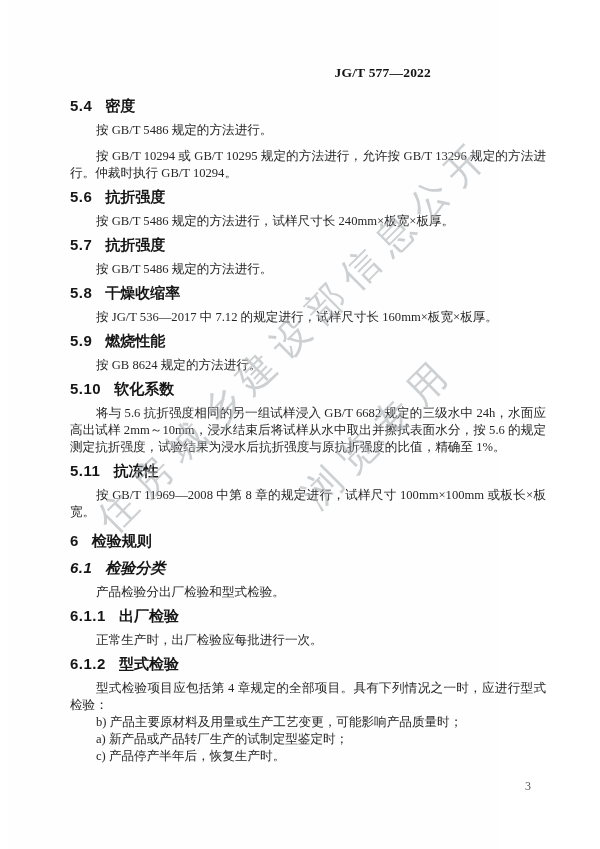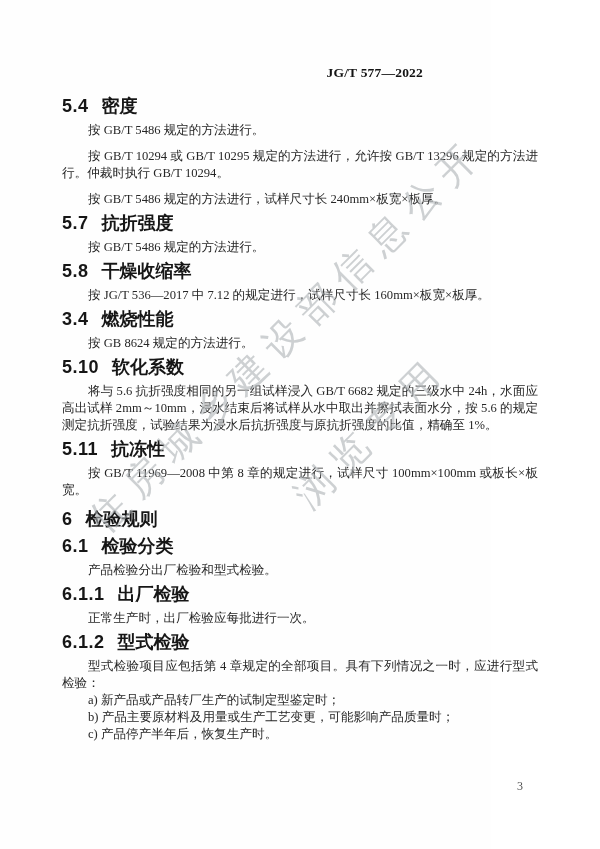--- a/index.html
+++ b/index.html
@@ -5,42 +5,42 @@
   * { box-sizing: border-box; }
   html, body { margin: 0; padding: 0; }
   body {
     width: 600px; height: 849px;
     position: relative;
     background: #ffffff;
     font-family: "Liberation Serif", "DejaVu Serif", serif;
     color: #262626;
     overflow: hidden;
   }
-  .page { position: absolute; left: 0; top: 0; width: 491px; height: 849px; background: #fefefe; }
+  .page { position: absolute; left: 8px; top: 0; width: 491px; height: 849px; background: #fefefe; }
 
   .running-head {
     position: absolute; top: 65px; right: 68px;
     font-size: 13.5px; font-weight: 700; letter-spacing: .2px;
     color: #141414; z-index: 2;
   }
 
   .content {
     position: absolute; left: 62px; top: 0; width: 476px;
     padding-top: 99px;
     font-size: 12.6px; line-height: 17px;
     z-index: 2;
   }
   .h {
     font-family: "Liberation Sans", "DejaVu Sans", sans-serif;
-    font-size: 18px; font-weight: 700; line-height: 14px;
+    font-size: 15px; font-weight: 700; line-height: 14px;
     margin: 8px 0 0 0; color: #161616;
   }
   .h .num { display: inline-block; margin-right: 13px; letter-spacing: .5px; }
   .h.chapter { margin-top: 13px; }
-  .h.after-chapter { margin-top: 13px; }
+  .h.after-chapter { margin-top: 13px; font-style: italic; }
   .p { margin: 9px 0 0 0; text-indent: 26px; text-align: justify; }
   .li { margin: 0; text-indent: 26px; }
   .first { margin-top: 0 !important; }
 
   .watermark-layer {
     position: absolute; left: 0; top: 0; width: 600px; height: 849px;
     z-index: 5; pointer-events: none; opacity: .6;
   }
   .wm-text {
     position: absolute; white-space: nowrap;
@@ -59,40 +59,41 @@
 </head>
 <body>
 
 <div class="page">
   <div class="running-head">JG/T 577—2022</div>
 
   <div class="content">
       <div class="h first"><span class="num">5.4</span><span>密度</span></div>
       <div class="p">按 GB/T 5486 规定的方法进行。</div>
       <div class="p">按 GB/T 10294 或 GB/T 10295 规定的方法进行，允许按 GB/T 13296 规定的方法进行。仲裁时执行 GB/T 10294。</div>
+      <div class="h"><span class="num">5.6</span><span>抗折强度</span></div>
       <div class="p">按 GB/T 5486 规定的方法进行，试样尺寸长 240mm×板宽×板厚。</div>
       <div class="h"><span class="num">5.7</span><span>抗折强度</span></div>
       <div class="p">按 GB/T 5486 规定的方法进行。</div>
       <div class="h"><span class="num">5.8</span><span>干燥收缩率</span></div>
       <div class="p">按 JG/T 536—2017 中 7.12 的规定进行，试样尺寸长 160mm×板宽×板厚。</div>
-      <div class="h"><span class="num">3.4</span><span>燃烧性能</span></div>
+      <div class="h"><span class="num">5.9</span><span>燃烧性能</span></div>
       <div class="p">按 GB 8624 规定的方法进行。</div>
       <div class="h"><span class="num">5.10</span><span>软化系数</span></div>
       <div class="p">将与 5.6 抗折强度相同的另一组试样浸入 GB/T 6682 规定的三级水中 24h，水面应高出试样 2mm～10mm，浸水结束后将试样从水中取出并擦拭表面水分，按 5.6 的规定测定抗折强度，试验结果为浸水后抗折强度与原抗折强度的比值，精确至 1%。</div>
       <div class="h"><span class="num">5.11</span><span>抗冻性</span></div>
       <div class="p">按 GB/T 11969—2008 中第 8 章的规定进行，试样尺寸 100mm×100mm 或板长×板宽。</div>
       <div class="h chapter"><span class="num">6</span><span>检验规则</span></div>
       <div class="h after-chapter"><span class="num">6.1</span><span>检验分类</span></div>
       <div class="p">产品检验分出厂检验和型式检验。</div>
       <div class="h"><span class="num">6.1.1</span><span>出厂检验</span></div>
       <div class="p">正常生产时，出厂检验应每批进行一次。</div>
       <div class="h"><span class="num">6.1.2</span><span>型式检验</span></div>
       <div class="p">型式检验项目应包括第 4 章规定的全部项目。具有下列情况之一时，应进行型式检验：</div>
+      <div class="li">b) 产品主要原材料及用量或生产工艺变更，可能影响产品质量时；</div>
       <div class="li">a) 新产品或产品转厂生产的试制定型鉴定时；</div>
-      <div class="li">b) 产品主要原材料及用量或生产工艺变更，可能影响产品质量时；</div>
       <div class="li">c) 产品停产半年后，恢复生产时。</div>
     </div>
 
   <div class="watermark-layer">
     <div class="wm-text wm-1" style="color: rgb(174, 179, 182);">住房城乡建设部信息公开</div>
     <div class="wm-text wm-2" style="color: rgb(174, 179, 182);">浏览专用</div>
   </div>
 
   <div class="pageno">3</div>
 </div>

